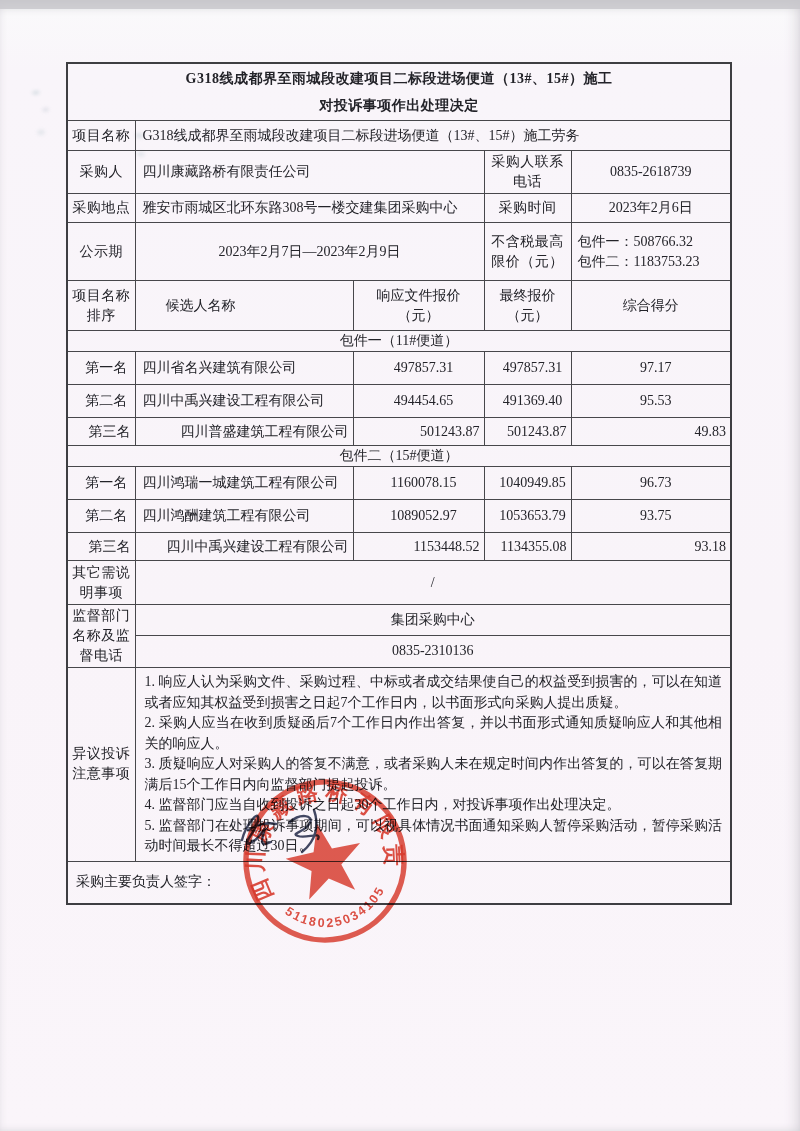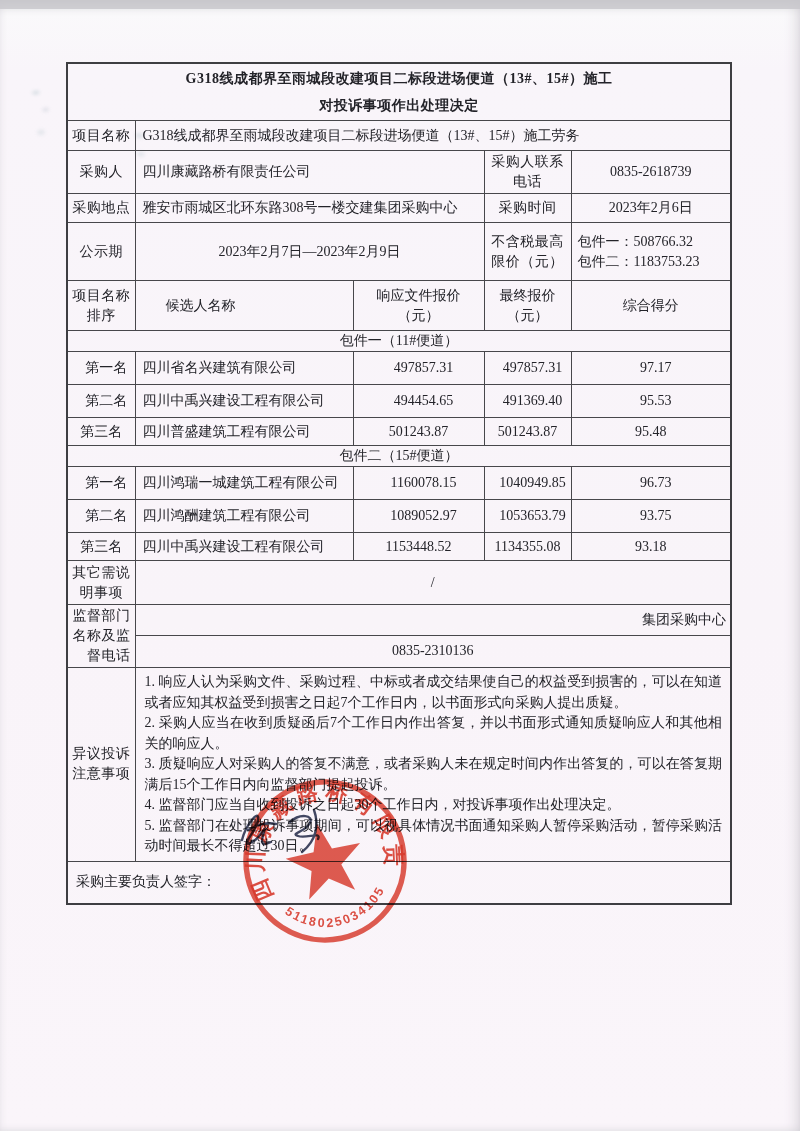--- a/index.html
+++ b/index.html
@@ -44,22 +44,22 @@
   .pre{white-space:pre-line;line-height:20px;}
   .lbl{text-align:center;letter-spacing:.5px;margin-left:8px;}
   .title-cell{font-weight:bold;font-size:20px;line-height:27px;text-align:center;letter-spacing:.5px;}
   .name-h{text-align:left;padding-left:30px !important;}
   .maxp{line-height:20px;padding-left:6px !important;}
   .notice-cell{padding:4px 8px 4px 9px !important;vertical-align:top;}
   .notice-item{font-size:14px;line-height:20.5px;text-align:justify;}
   .sign-cell{font-size:15px;padding-left:8px !important;margin-top:44px;}
   tr.h56 td{height:53px;} tr.h30 td{height:27px;} tr.h43 td{height:40px;}
   tr.h29 td{height:26px;} tr.h58 td{height:55px;} tr.h50 td{height:47px;}
-  tr.h21 td{height:18px;} tr.h33 td{height:30px;padding-left:14px;} tr.h28 td{height:25px;}
-  tr.h44 td{height:41px;} tr.h22 td{height:19px;text-align:right;} tr.h23 td{height:20px;}
+  tr.h21 td{height:18px;} tr.h33 td{height:30px;padding-left:14px;} tr.h28 td{height:25px;text-align:right;}
+  tr.h44 td{height:41px;} tr.h22 td{height:19px;} tr.h23 td{height:20px;}
   tr.h168 td{height:165px;} tr.h42 td{height:39px;}
 
   .seal{position:absolute;left:230px;top:766px;mix-blend-mode:multiply;pointer-events:none;}
   .sig{position:absolute;left:234px;top:800px;mix-blend-mode:multiply;pointer-events:none;}
 </style>
 </head>
 <body>
 
 <div class="paper"></div>
 <div class="scan-top"></div>
@@ -140,21 +140,21 @@
     <td class="l">四川中禹兴建设工程有限公司</td>
     <td class="c">494454.65</td>
     <td class="c">491369.40</td>
     <td class="c">95.53</td>
   </tr>
   <tr class="h28">
     <td class="c">第三名</td>
     <td class="l">四川普盛建筑工程有限公司</td>
     <td class="c">501243.87</td>
     <td class="c">501243.87</td>
-    <td class="c">95.48</td>
+    <td class="c">49.83</td>
   </tr>
 
   <tr class="h21">
     <td colspan="5" class="c">包件二（15#便道）</td>
   </tr>
   <tr class="h33">
     <td class="c">第一名</td>
     <td class="l">四川鸿瑞一城建筑工程有限公司</td>
     <td class="c">1160078.15</td>
     <td class="c">1040949.85</td>

